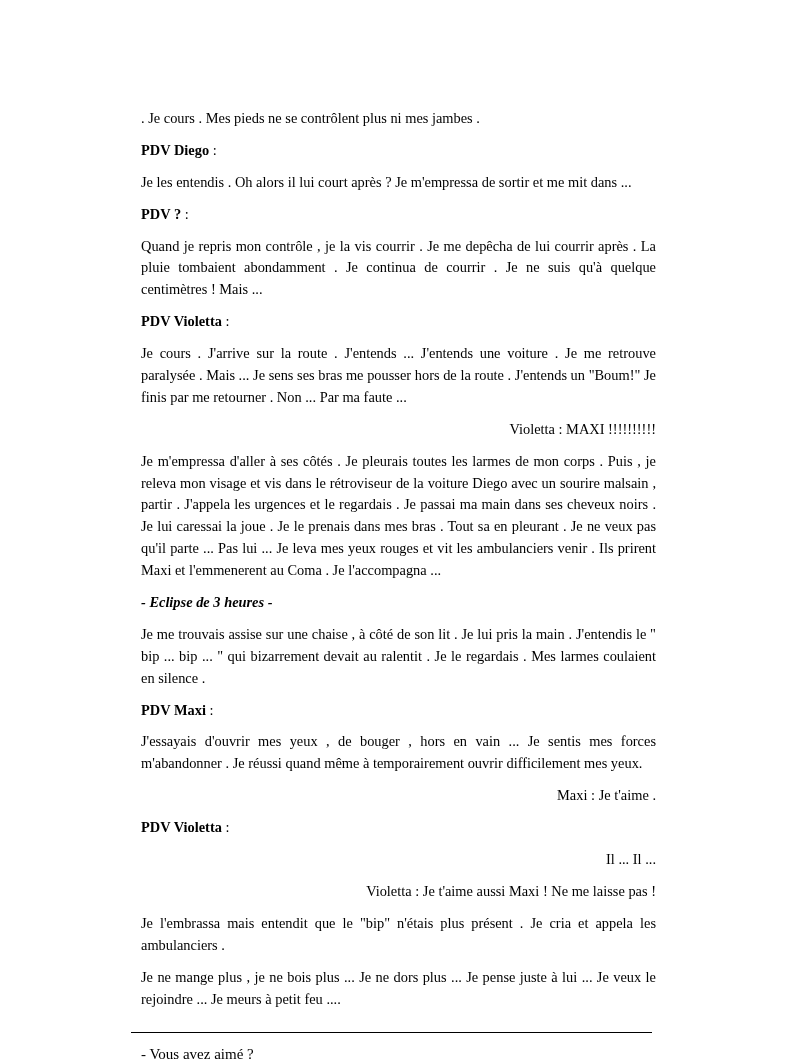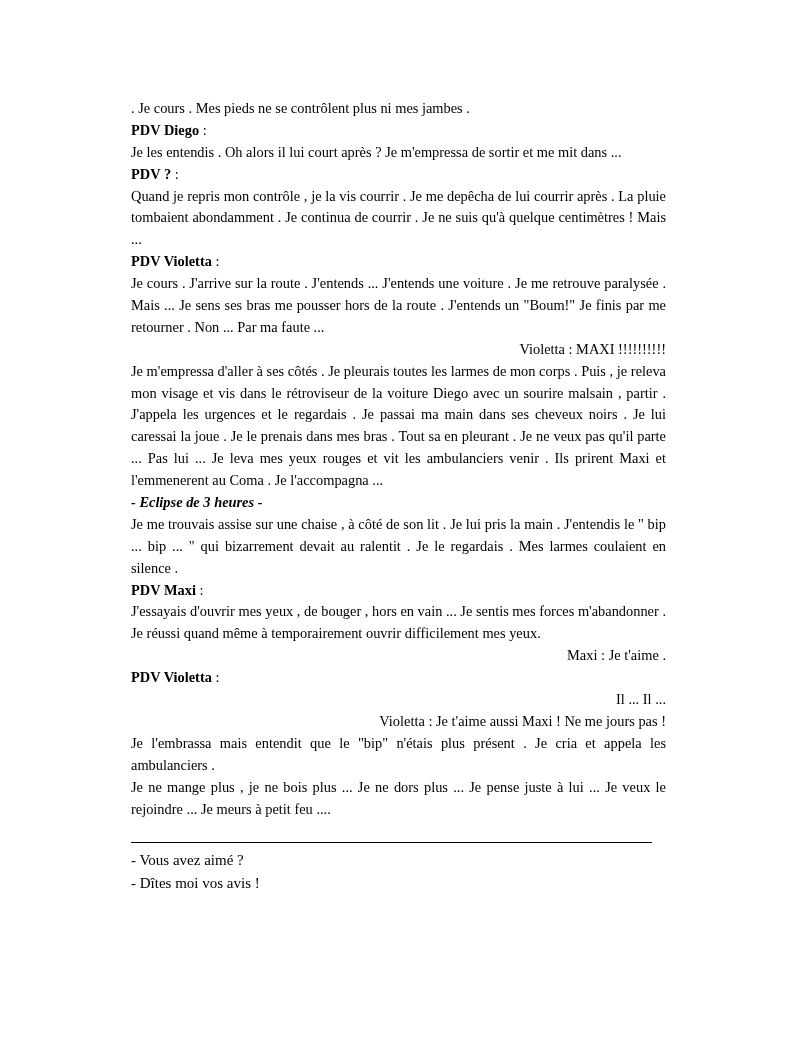--- a/index.html
+++ b/index.html
@@ -20,21 +20,21 @@
     box-sizing: border-box;
     padding: 98px 130px 0 131px;
   }
   .content {
     width: 535px;
     font-size: 14.4px;
     line-height: 1.52;
     text-align: justify;
   }
   .content p {
-    margin: 0;
+    margin: 10px;
     padding: 0;
   }
   .para {
     text-align: justify;
   }
   .para.left {
     text-align: right;
   }
   .hdr {
     font-weight: bold;
@@ -101,21 +101,21 @@
     <p class="hdr"><span>PDV Maxi</span><span class="colon"> :</span></p>
 
     <p class="para">J'essayais d'ouvrir mes yeux , de bouger , hors en vain ... Je sentis mes forces m'abandonner . Je réussi quand même à temporairement ouvrir difficilement mes yeux.</p>
 
     <p class="para left">Maxi : Je t'aime .</p>
 
     <p class="hdr"><span>PDV Violetta</span><span class="colon"> :</span></p>
 
     <p class="para left">Il ... Il ...</p>
 
-    <p class="para left">Violetta : Je t'aime aussi Maxi ! Ne me jours pas !</p>
+    <p class="para left">Violetta : Je t'aime aussi Maxi ! Ne me laisse pas !</p>
 
     <p class="para">Je l'embrassa mais entendit que le "bip" n'étais plus présent . Je cria et appela les ambulanciers .</p>
 
 
     <p class="para">Je ne mange plus , je ne bois plus ... Je ne dors plus ... Je pense juste à lui ... Je veux le rejoindre ... Je meurs à petit feu ....</p>
 
     <div class="divider"></div>
 
     <p class="footnote">- Vous avez aimé ?</p>
     <p class="footnote">- Dîtes moi vos avis !</p>

